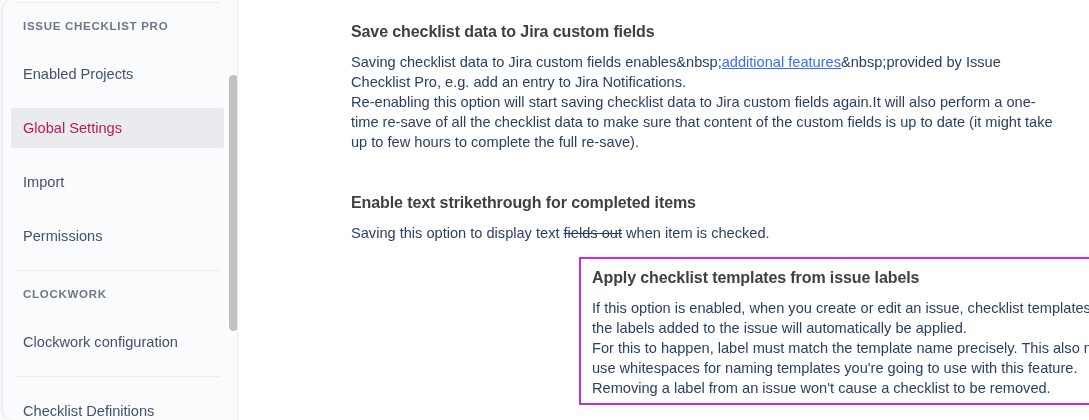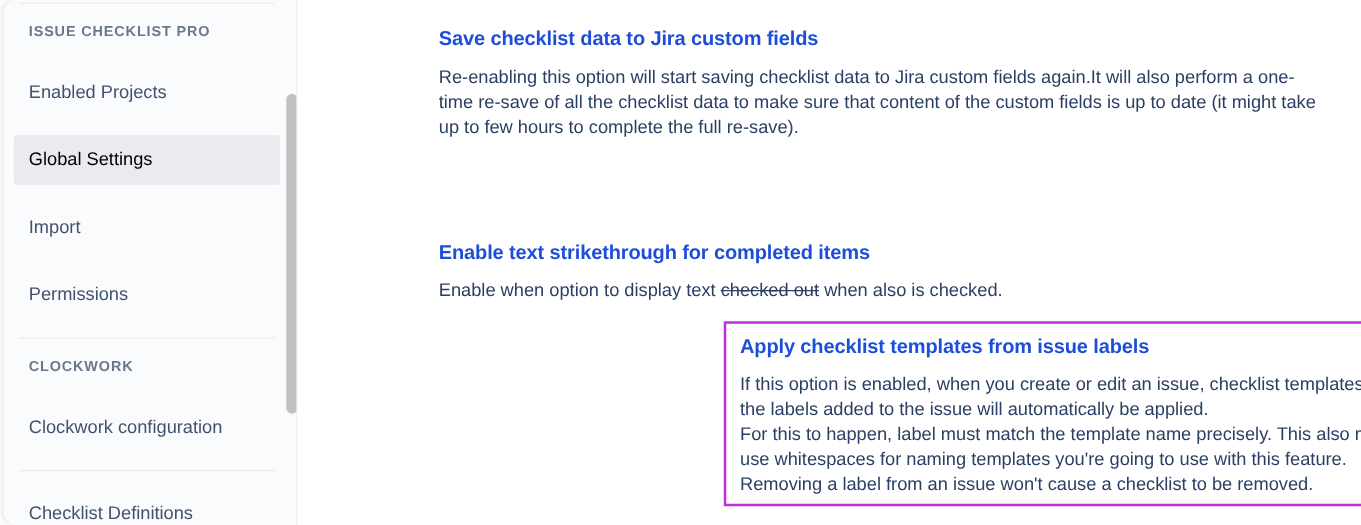--- a/index.html
+++ b/index.html
@@ -62,21 +62,21 @@
     padding: 9px 0 9px 12px;
     font-size: 14.6px;
     line-height: 22px;
     color: #42526e;
     border-radius: 3px;
     white-space: nowrap;
     cursor: pointer;
   }
   .sb-item.active {
     background: #e9ebef;
-    color: #000000;
+    color: #be185d;
   }
 
   
   .sb-scroll-track {
     position: absolute;
     left: 229px;
     top: 0;
     width: 9px;
     height: 420px;
     background: #fbfbfb;
@@ -109,21 +109,21 @@
   }
 
   .section {
     position: absolute;
     left: 113px;
     width: 710px;
   }
   .section-head {
     font-size: 16px;
     font-weight: bold;
-    color: #1d4ed8;
+    color: #404040;
     line-height: 22px;
     letter-spacing: -0.1px;
   }
   .section-body {
     font-size: 14.6px;
     color: #2a3f63;
     line-height: 20px;
     margin-top: 9px;
   }
   .section-body .ln { display: block; }
@@ -182,28 +182,29 @@
     <div class="sb-scroll-track"></div>
     <div class="sb-scroll-thumb"></div>
     <div class="sb-edge"></div>
   </div>
 
   <div class="main">
 
     <div class="section" id="sec-save">
       <div class="section-head">Save checklist data to Jira custom fields</div>
       <div class="section-body">
+        <span class="ln"><span>Saving checklist data to Jira custom fields enables&amp;nbsp;</span><span class="link">additional features</span><span>&amp;nbsp;provided by Issue Checklist Pro, e.g. add an entry to Jira Notifications.</span></span>
         <span class="ln">Re-enabling this option will start saving checklist data to Jira custom fields again.It will also perform a one-time re-save of all the checklist data to make sure that content of the custom fields is up to date (it might take up to few hours to complete the full re-save).</span>
       </div>
     </div>
 
     <div class="section" id="sec-strike">
       <div class="section-head">Enable text strikethrough for completed items</div>
       <div class="section-body">
-        <span class="ln"><span>Enable when option to display text </span><span class="struck">checked out</span><span> when also is checked.</span></span>
+        <span class="ln"><span>Saving this option to display text </span><span class="struck">fields out</span><span> when item is checked.</span></span>
       </div>
     </div>
 
     <div id="sec-apply-box">
       <div class="inner">
         <div class="section-head">Apply checklist templates from issue labels</div>
         <div class="section-body">
           <span class="ln">If this option is enabled, when you create or edit an issue, checklist templates matching any of the labels added to the issue will automatically be applied.</span>
           <span class="ln">For this to happen, label must match the template name precisely. This also means you cannot use whitespaces for naming templates you're going to use with this feature.</span>
           <span class="ln">Removing a label from an issue won't cause a checklist to be removed.</span>

